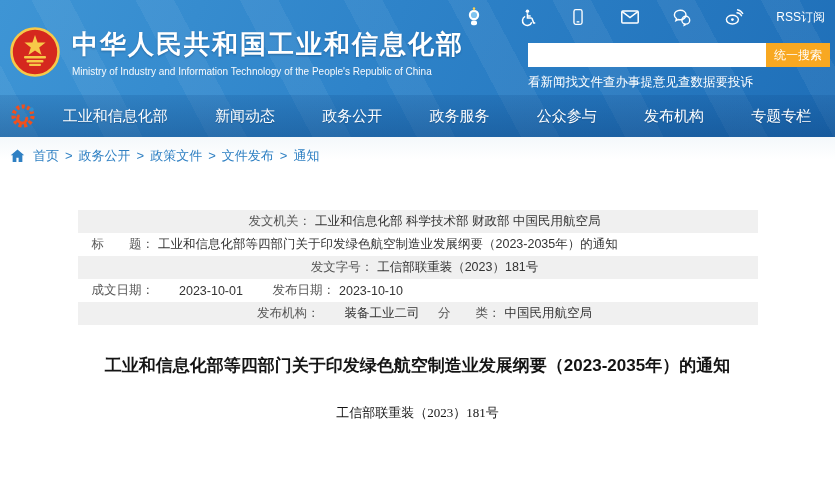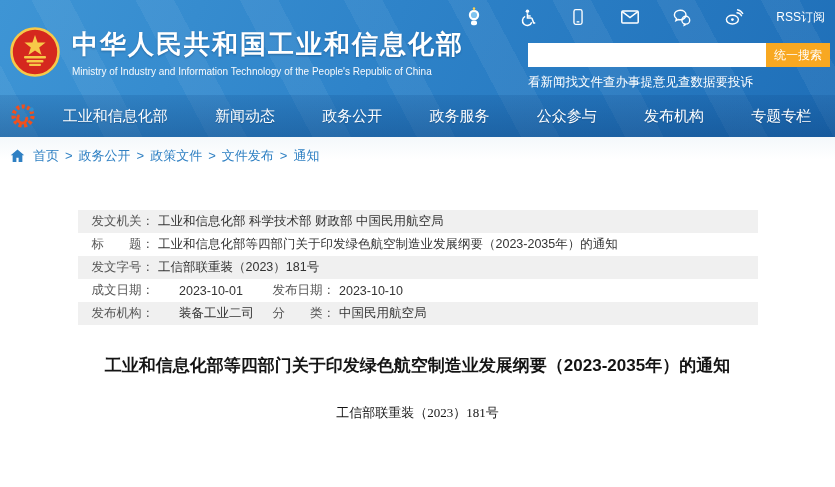--- a/index.html
+++ b/index.html
@@ -41,21 +41,21 @@
   .breadcrumb { height:37px; display:flex; align-items:center; padding-left:10px;
     background:linear-gradient(180deg,#f4f8fb 0%,#ffffff 60%); font-size:13px; color:#2f80c3; }
   .breadcrumb .crumb { color:#2f80c3; cursor:pointer; margin:0 4px; white-space:nowrap; }
   .breadcrumb .sep { color:#2f80c3; margin:0 2px; }
   .home-icon { width:15px; height:14px; margin-right:4px; }
 
   
   .content { width:680px; margin:0 auto; padding-top:36px; }
   .meta-table { width:100%; font-size:12.5px; color:#333333; }
   .meta-row { display:flex; align-items:center; min-height:23px; padding:3px 0 3px 14px; }
-  .meta-row.alt { background:#f0f0f0; }
+  .meta-row.alt { background:#f0f0f0;justify-content:center; }
   .meta-label { color:#555555; white-space:pre; }
   .meta-value { color:#333333; margin-left:4px; }
   .meta-pair { display:flex; align-items:center; }
   .meta-pair.first { width:181px; flex:0 0 auto;gap:21px; }
 
   .article-title { margin-top:29px; text-align:center; font-size:17px; font-weight:bold; color:#141414; line-height:24px; }
   .article-subtitle { margin-top:46px; text-align:center; font-size:13.5px; font-weight:bold; color:#141414;
     font-family:"Liberation Serif","DejaVu Serif",serif; }
   .doc-number { margin-top:26px; text-align:center; font-size:13px; color:#141414;
     font-family:"Liberation Serif","DejaVu Serif",serif; }

